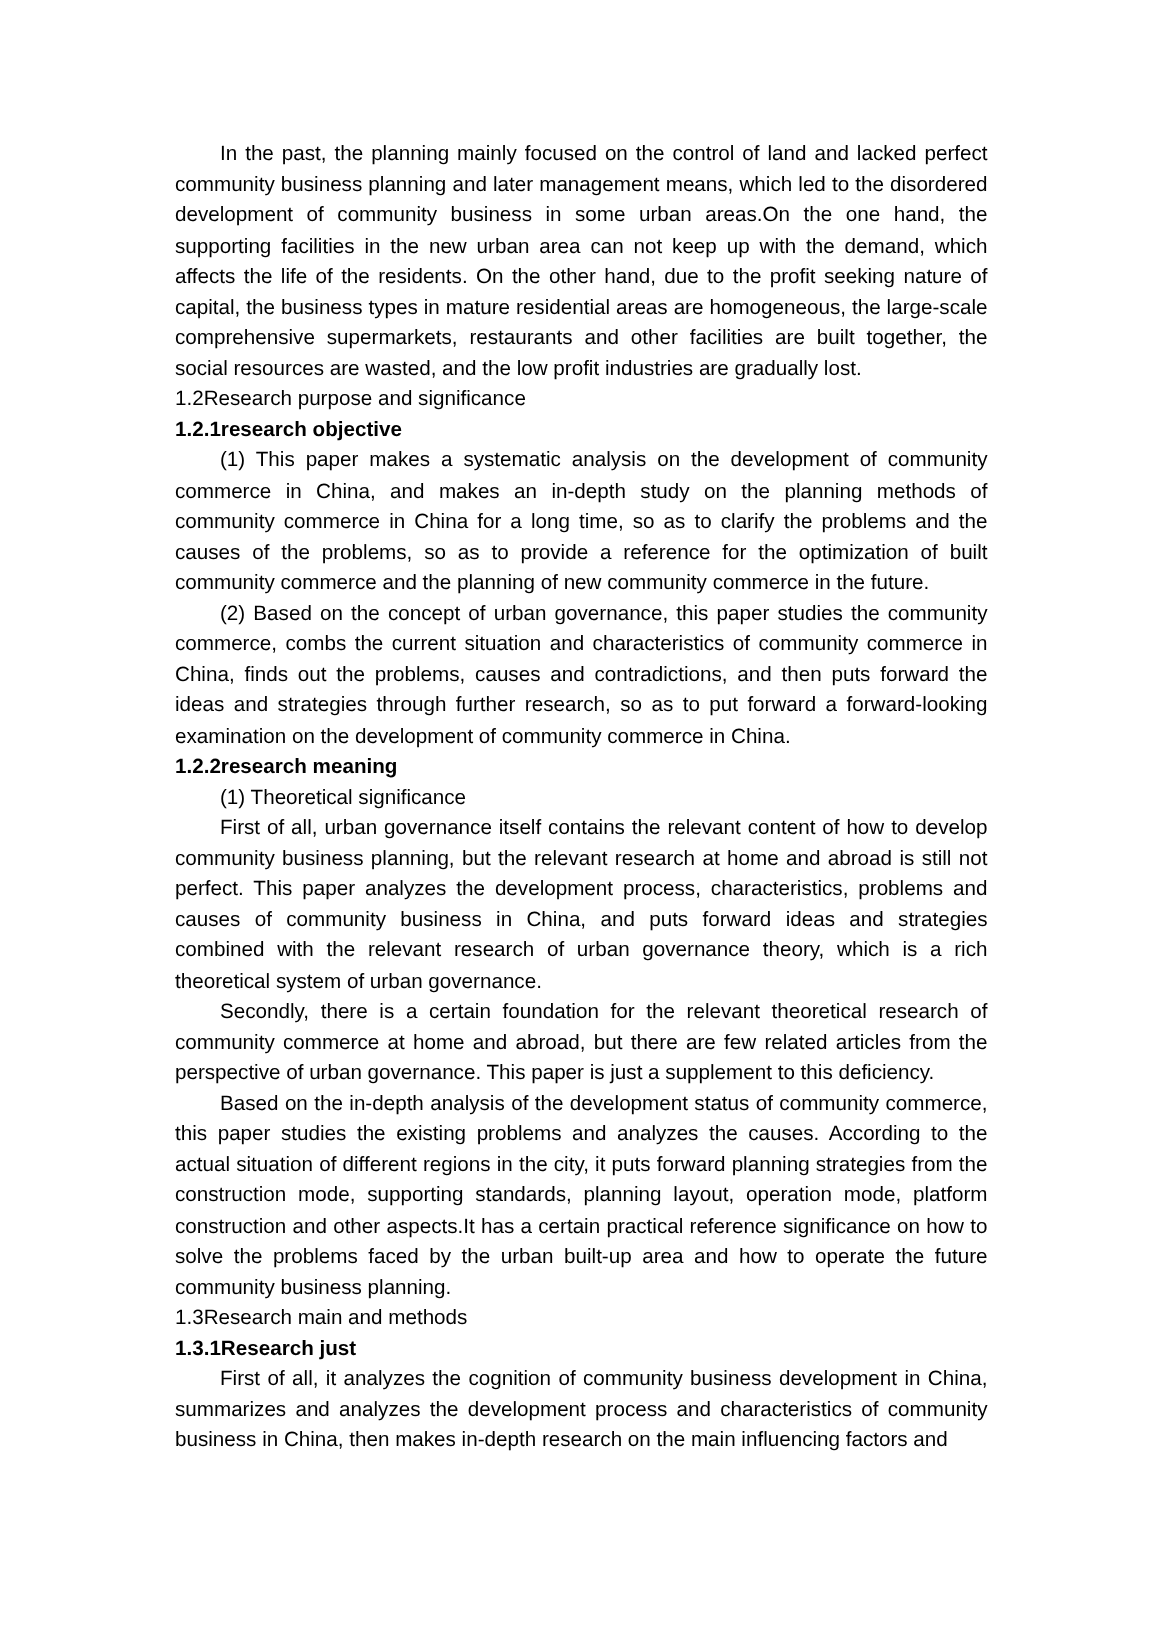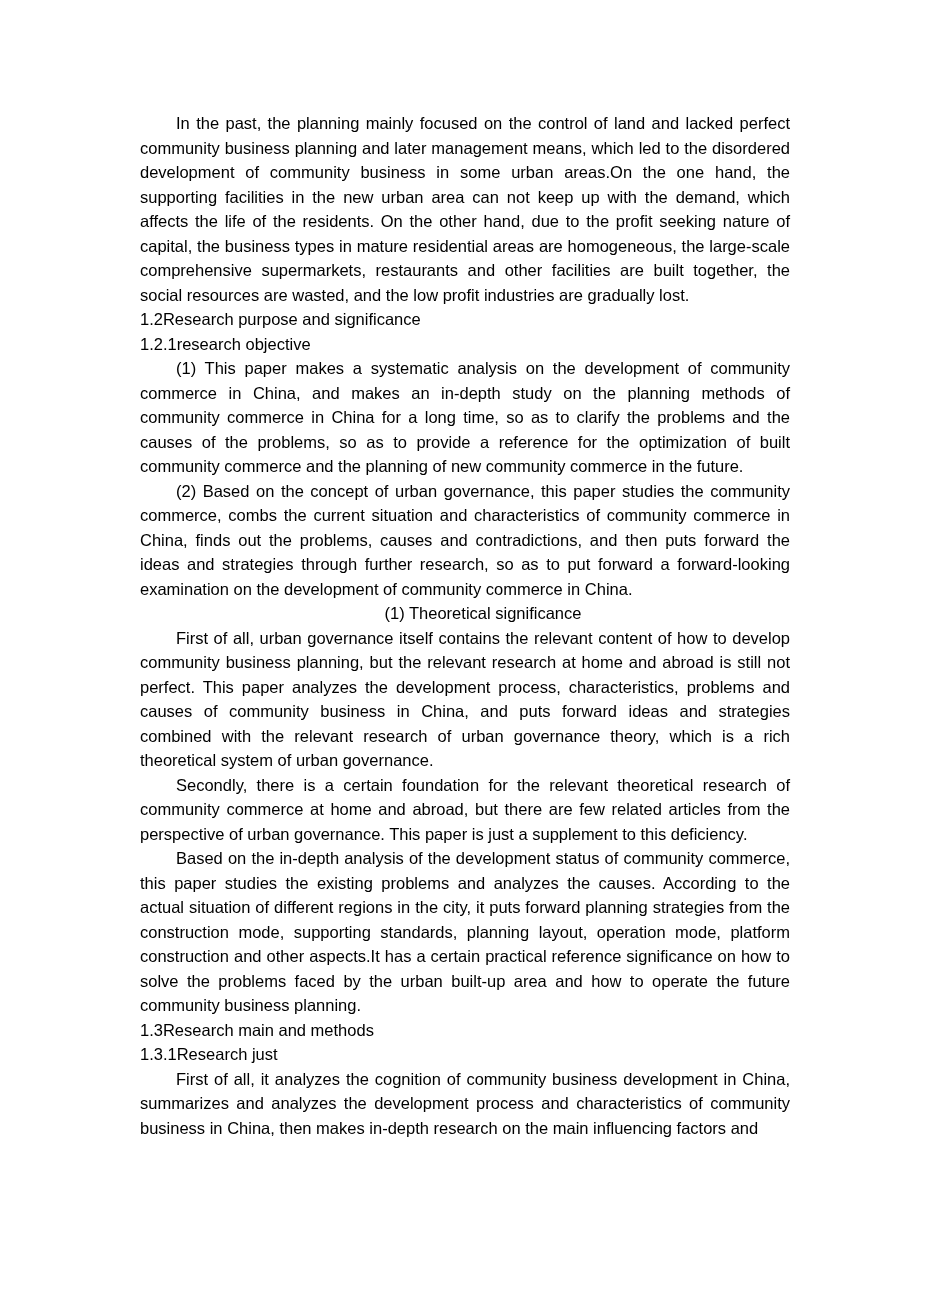--- a/index.html
+++ b/index.html
@@ -25,54 +25,55 @@
     font-size: 16.5px;
     line-height: 24.5px;
   }
   .para {
     margin: 0;
     text-align: justify;
     text-indent: 36px;
   }
   .para-line {
     margin: 0;
-    text-align: center;
+    text-align: left;
     text-indent: 36px;
   }
   .heading {
     margin: 0;
     font-size: 16.5px;
     line-height: 24.5px;
     font-weight: normal;
     text-align: left;
     text-indent: 0;
   }
   .subheading {
     margin: 0;
-    font-weight: normal;
+    font-weight: bold;
     text-align: left;
     text-indent: 0;
   }
 </style>
 </head>
 <body>
 
 <div class="page">
   <div class="content">
 
     <p class="para">In the past, the planning mainly focused on the control of land and lacked perfect community business planning and later management means, which led to the disordered development of community business in some urban areas.On the one hand, the supporting facilities in the new urban area can not keep up with the demand, which affects the life of the residents. On the other hand, due to the profit seeking nature of capital, the business types in mature residential areas are homogeneous, the large-scale comprehensive supermarkets, restaurants and other facilities are built together, the social resources are wasted, and the low profit industries are gradually lost.</p>
 
     <h2 class="heading">1.2Research purpose and significance</h2>
 
     <p class="subheading">1.2.1research objective</p>
 
     <p class="para">(1) This paper makes a systematic analysis on the development of community commerce in China, and makes an in-depth study on the planning methods of community commerce in China for a long time, so as to clarify the problems and the causes of the problems, so as to provide a reference for the optimization of built community commerce and the planning of new community commerce in the future.</p>
 
     <p class="para">(2) Based on the concept of urban governance, this paper studies the community commerce, combs the current situation and characteristics of community commerce in China, finds out the problems, causes and contradictions, and then puts forward the ideas and strategies through further research, so as to put forward a forward-looking examination on the development of community commerce in China.</p>
 
+    <p class="subheading">1.2.2research meaning</p>
 
     <p class="para-line">(1) Theoretical significance</p>
 
     <p class="para">First of all, urban governance itself contains the relevant content of how to develop community business planning, but the relevant research at home and abroad is still not perfect. This paper analyzes the development process, characteristics, problems and causes of community business in China, and puts forward ideas and strategies combined with the relevant research of urban governance theory, which is a rich theoretical system of urban governance.</p>
 
     <p class="para">Secondly, there is a certain foundation for the relevant theoretical research of community commerce at home and abroad, but there are few related articles from the perspective of urban governance. This paper is just a supplement to this deficiency.</p>
 
 
     <p class="para">Based on the in-depth analysis of the development status of community commerce, this paper studies the existing problems and analyzes the causes. According to the actual situation of different regions in the city, it puts forward planning strategies from the construction mode, supporting standards, planning layout, operation mode, platform construction and other aspects.It has a certain practical reference significance on how to solve the problems faced by the urban built-up area and how to operate the future community business planning.</p>
 

